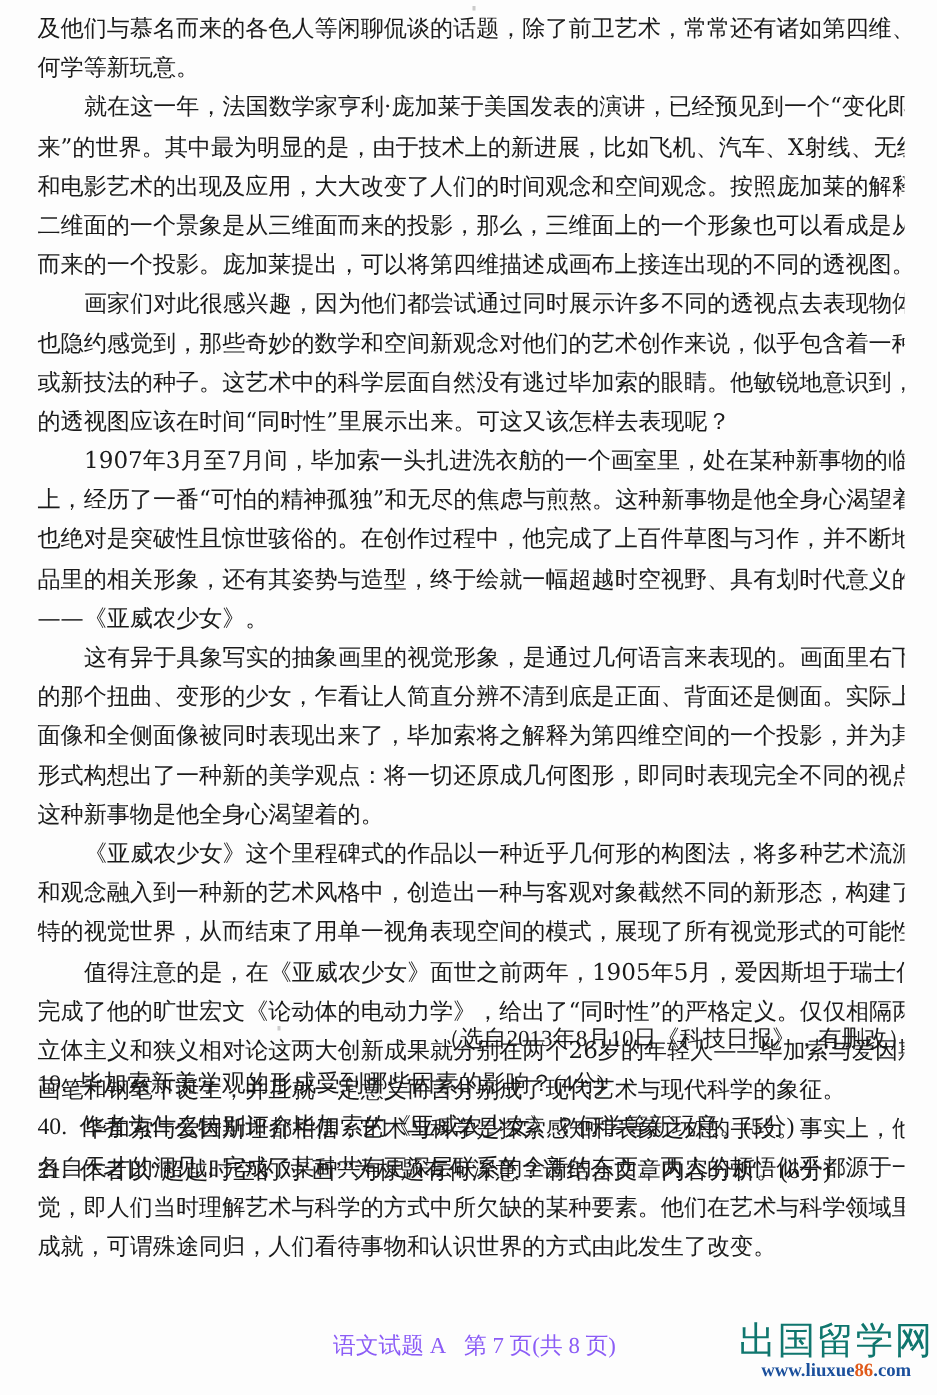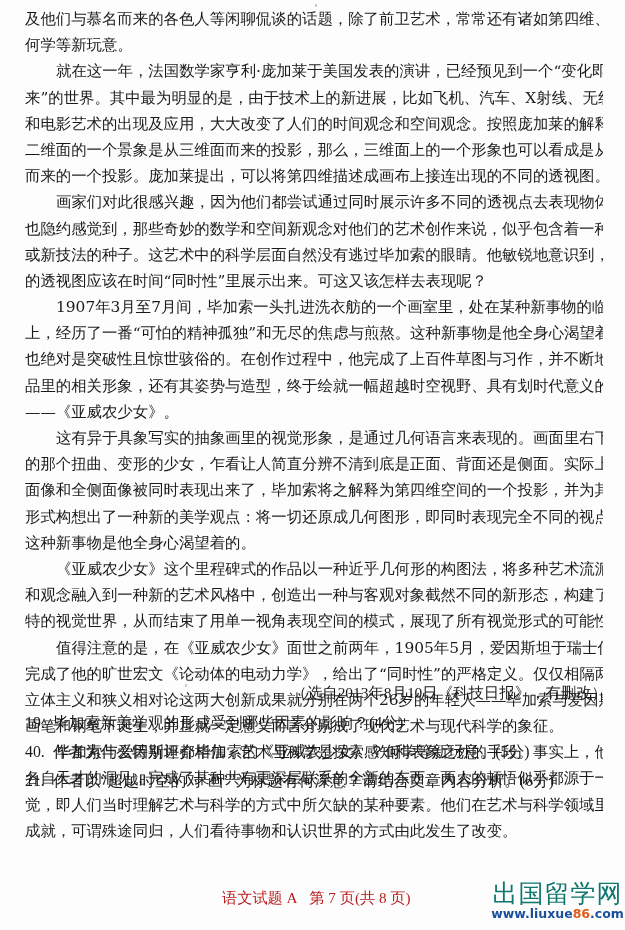--- a/index.html
+++ b/index.html
@@ -73,21 +73,21 @@
       width: 28px;
     }
     .footer {
       position: absolute;
       top: 888px;
       left: 222px;
       font-family: "Liberation Serif", "DejaVu Serif", serif;
       font-size: 15.2px;
       line-height: 20px;
       white-space: nowrap;
-      color: #b91c1c;
+      color: #8b5cf6;
     }
     .footer span { margin-right: 8px; }
     .watermark {
       position: absolute;
       left: 490px;
       top: 882px;
       width: 135px;
       text-align: center;
       font-family: "DejaVu Sans", "Liberation Sans", sans-serif;
     }
@@ -95,20 +95,21 @@
       font-size: 25px;
       line-height: 24px;
       color: #0f766e;
       letter-spacing: 1px;
     }
     .wm-url {
       font-size: 12.5px;
       line-height: 15px;
       font-weight: bold;
       color: #1a4f9c;
+      font-family: Liberation Serif, serif;
     }
     .wm-url .accent { color: #e05a1a; }
     .scan-dot {
       position: absolute;
       width: 2px;
       height: 3px;
       background: #999;
       opacity: 0.5;
     }
   </style>

